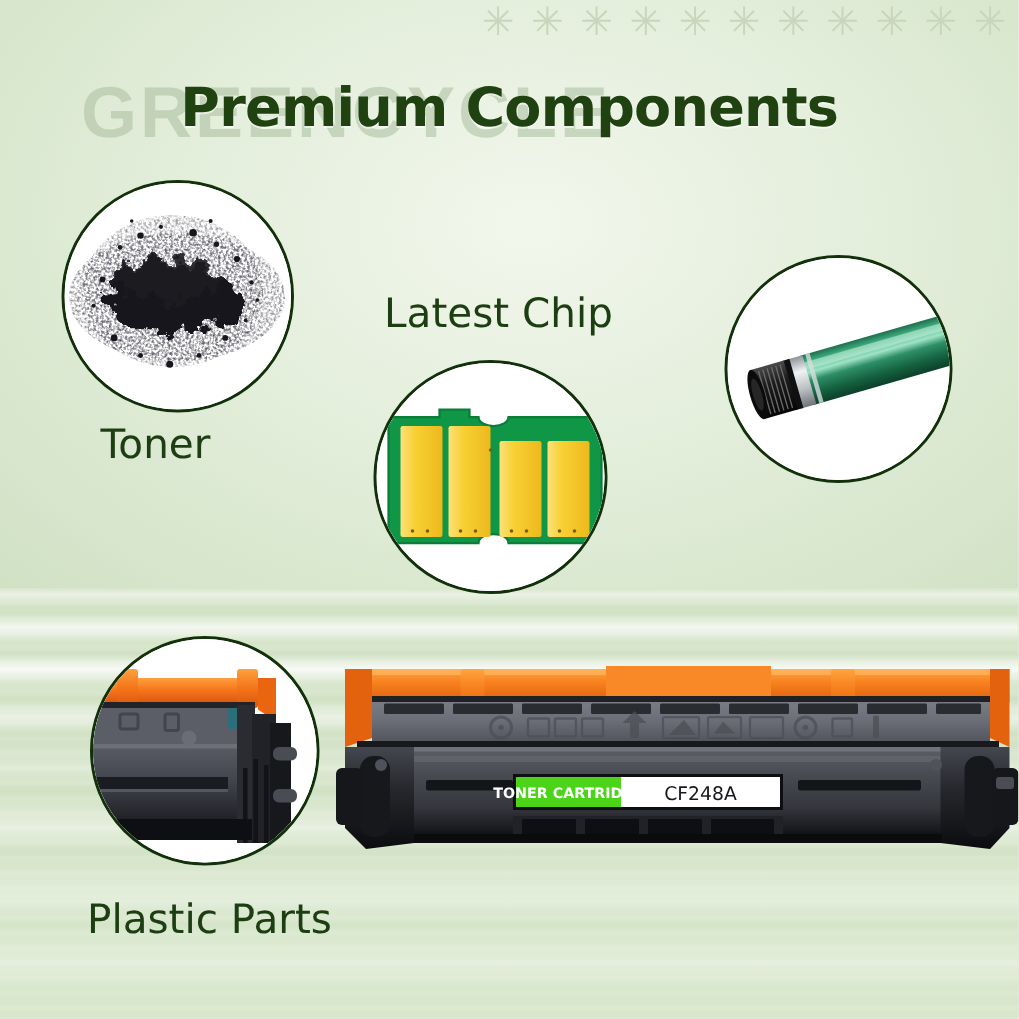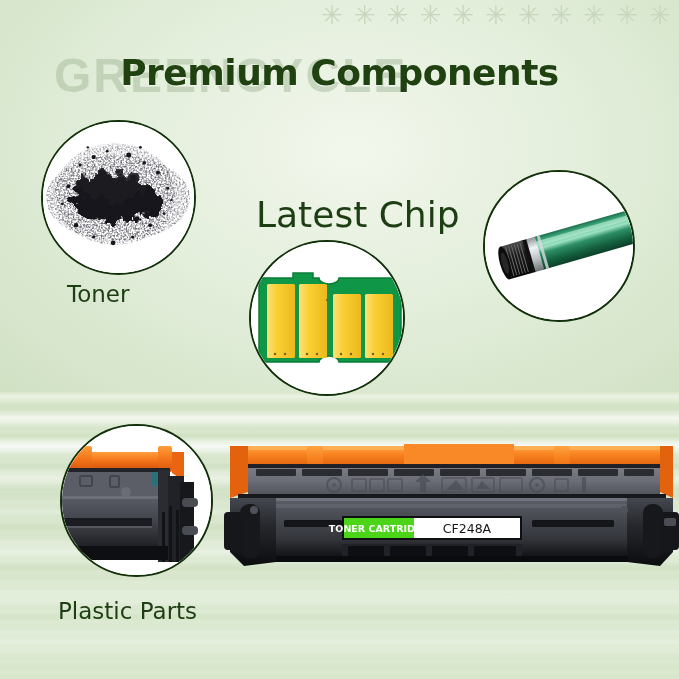--- a/index.html
+++ b/index.html
@@ -89,38 +89,38 @@
   .circ{
     position:absolute;
     border-radius:50%;
     background:#ffffff;
     border:2.6px solid #12310a;
     overflow:hidden;
   }
   .lbl{
     position:absolute;
     font-family:"DejaVu Sans", sans-serif;
-    font-size:23px;
+    font-size:27px;
     color:#1d3d12;
     white-space:nowrap;
   }
 
   
   #c-toner{ left:41px; top:120px; width:155px; height:155px; }
   .toner-art{ position:absolute; inset:0; }
 
   
   #c-chip{ left:249px; top:240px; width:156px; height:156px; }
   
   #c-opc{ left:483px; top:170px; width:152px; height:152px; }
   
   #c-plastic{ left:60px; top:424px; width:153px; height:153px; }
 
   #lbl-toner{ left:67px; top:281px; }
-  #lbl-chip{ left:256px; top:194px; font-size:36px; }
+  #lbl-chip{ left:256px; top:194px; font-size:27px; }
   #lbl-opc{ left:482px; top:324px; letter-spacing:.5px; }
   #lbl-plastic{ left:58px; top:598px; }
 
   
   #cartridge{ position:absolute; left:224px; top:432px; width:455px; height:140px;text-align:center; }
 
   
   svg{ display:block; }
 </style>
 </head>

